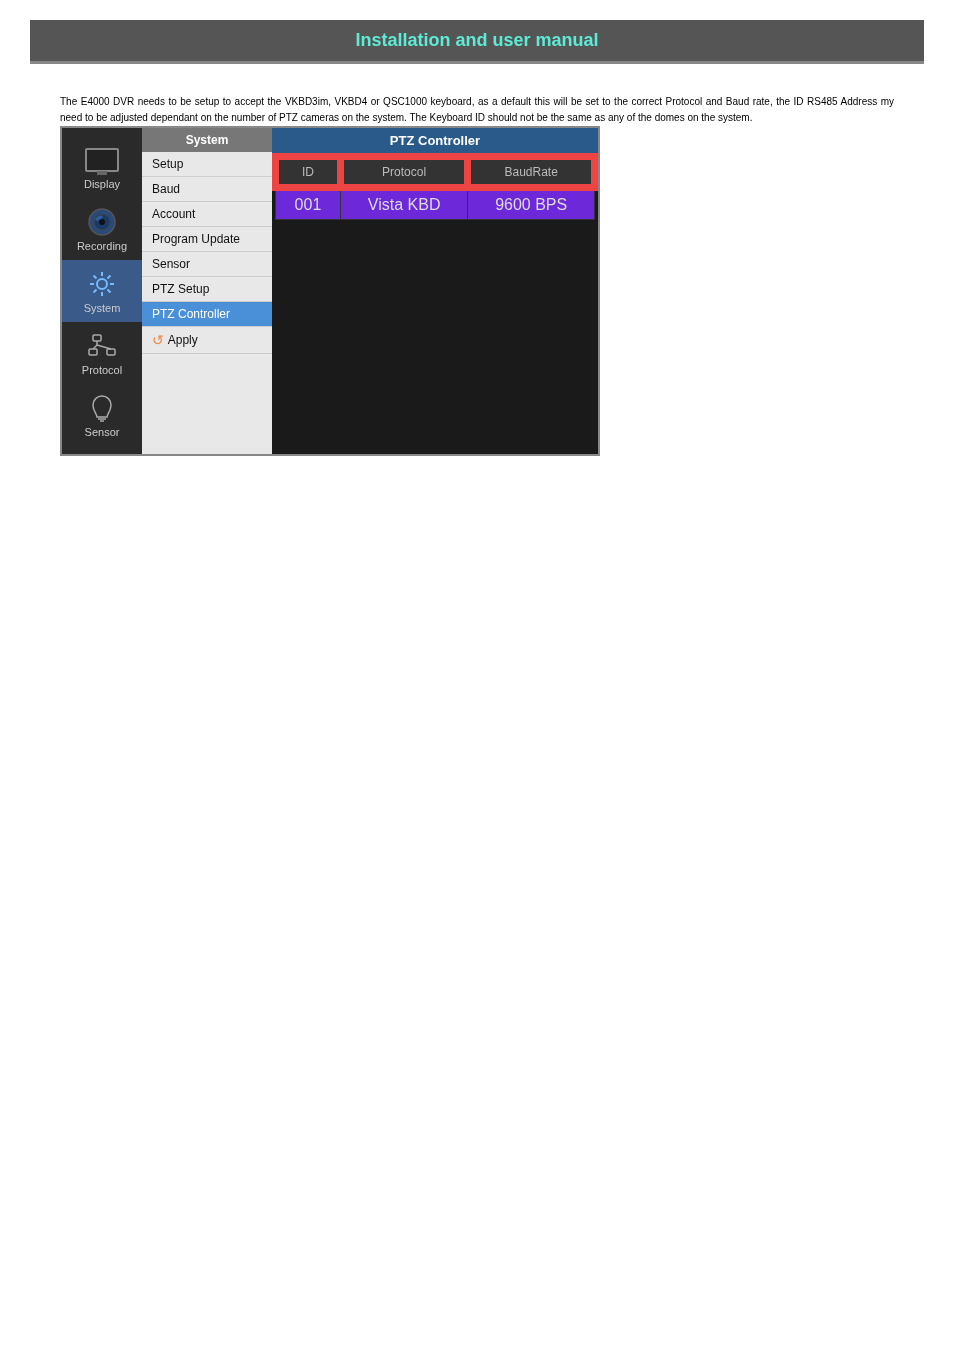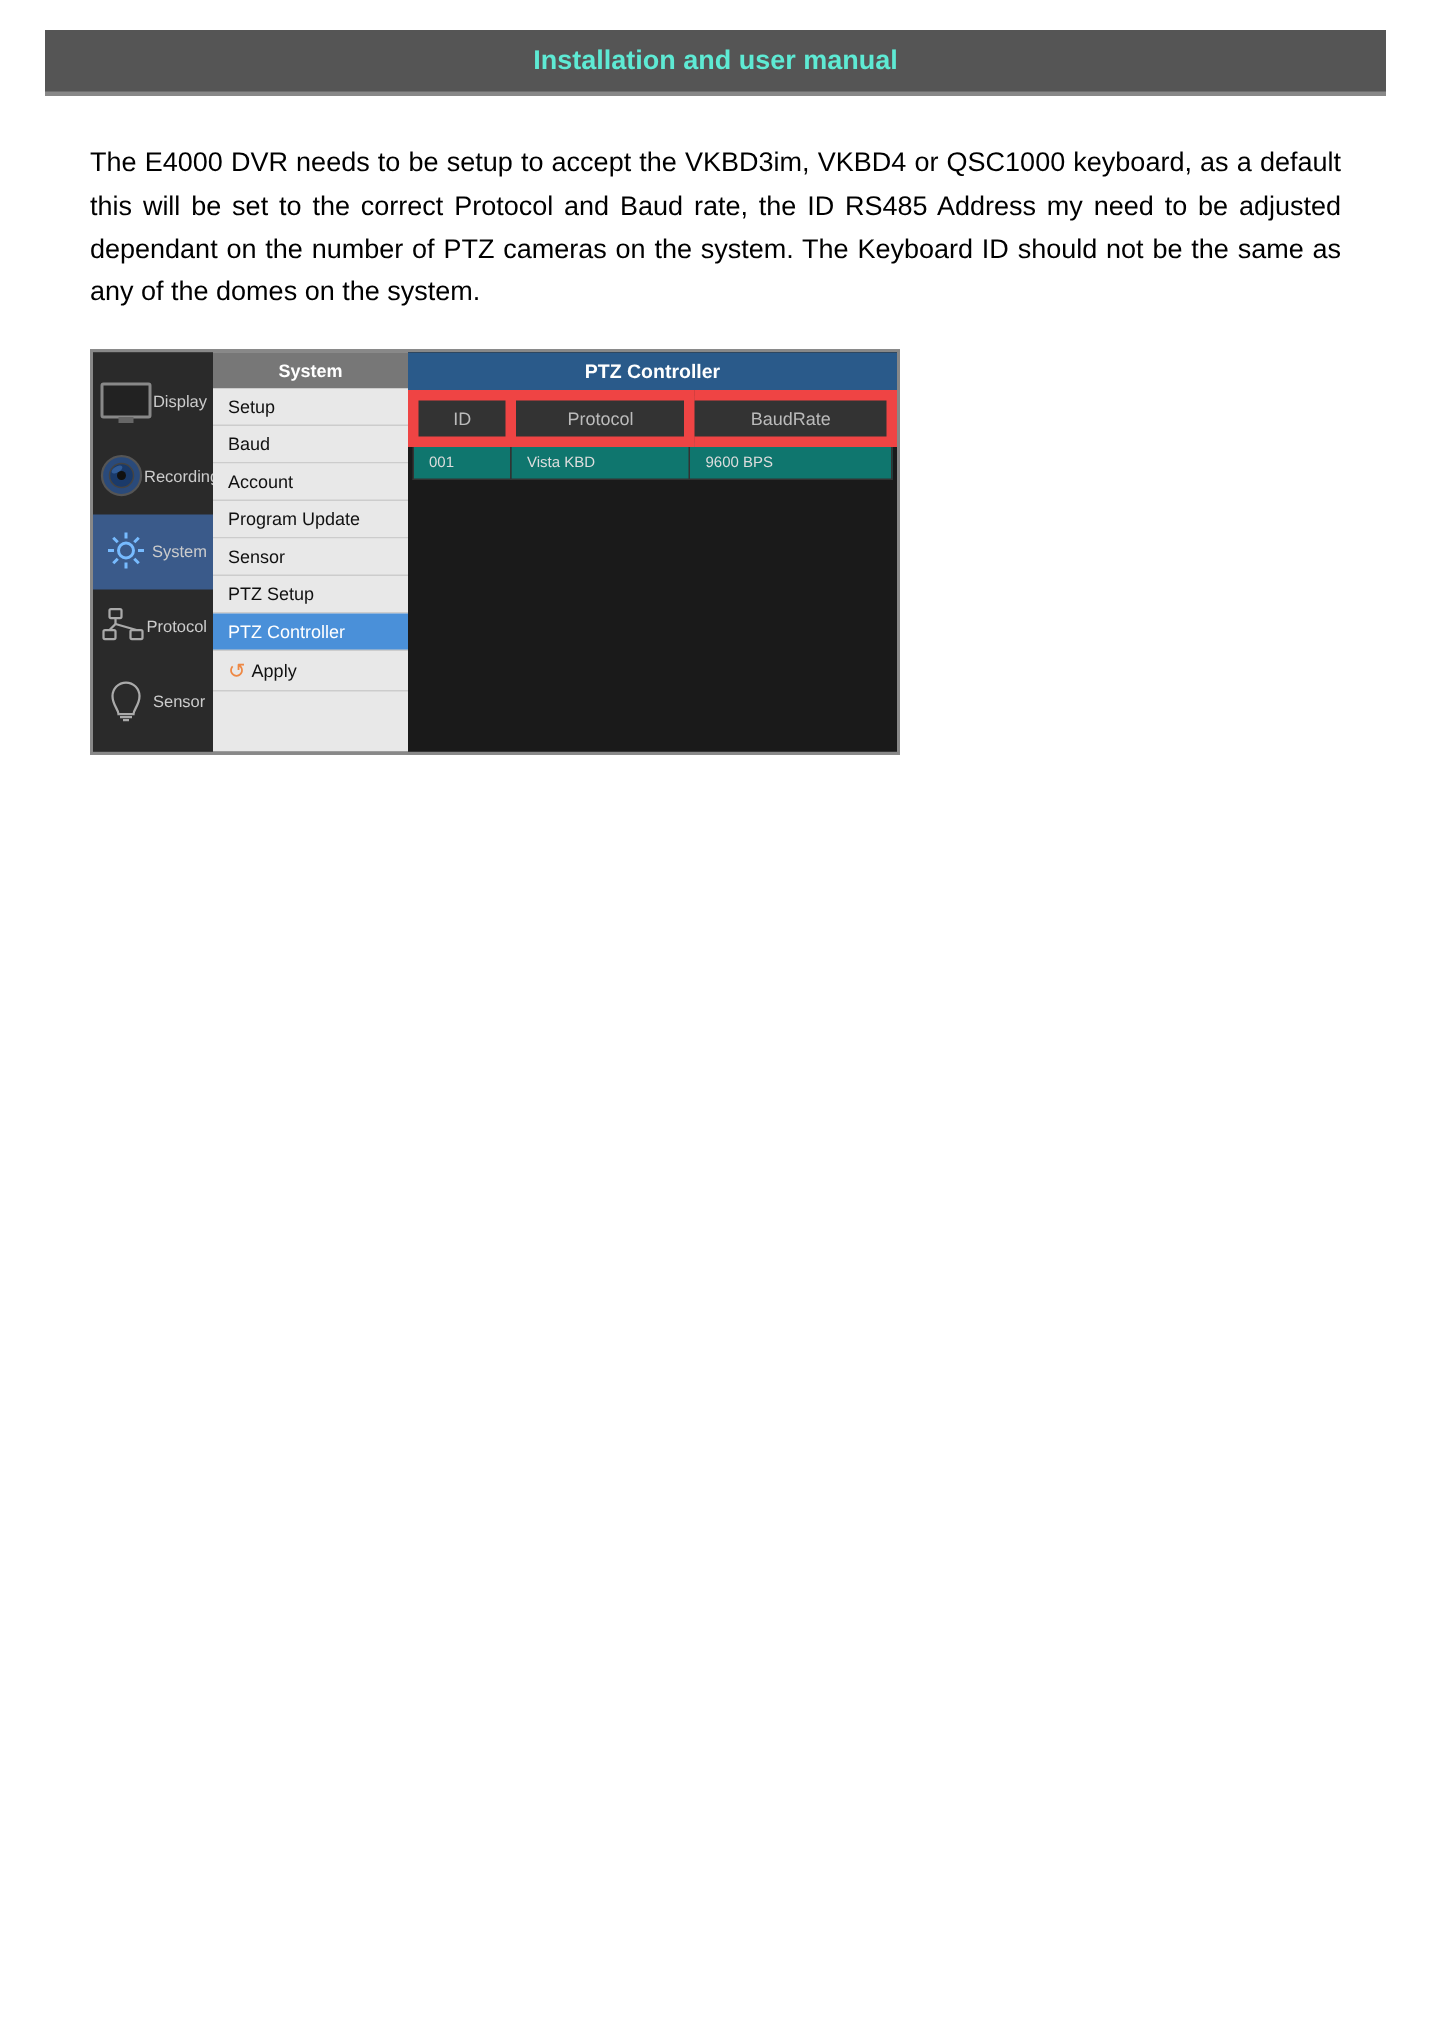--- a/index.html
+++ b/index.html
@@ -28,24 +28,23 @@
       padding: 30px 60px;
     }
 
     .section-title {
       font-size: 16px;
       font-weight: bold;
       margin-bottom: 14px;
     }
 
     .description {
-      font-size: 18px;
+      font-size: 10px;
       line-height: 1.6;
       text-align: justify;
-      margin-bottom: 24px;
     }
 
     
     .dvr-ui {
       display: flex;
       border: 2px solid #888;
       width: 540px;
       background: #1a1a1a;
       font-size: 12px;
     }
@@ -56,21 +55,21 @@
       background: #2a2a2a;
       display: flex;
       flex-direction: column;
       align-items: center;
       padding: 8px 0;
       gap: 0;
     }
 
     .sidebar-item {
       display: flex;
-      flex-direction: row;
+      flex-direction: column;
       align-items: center;
       width: 100%;
       padding: 8px 4px;
       cursor: pointer;
       color: #ccc;
       font-size: 11px;
       text-align: left;
     }
 
     .sidebar-item.active {
@@ -155,24 +154,25 @@
       background: #333;
       color: #bbb;
       font-size: 12px;
       padding: 5px 10px;
       text-align: center;
       border: 7px solid #ef4444;
       font-weight: normal;
     }
 
     .ptz-table td {
-      background: #0f766e;
+      background: #6d28d9;
       color: #ddd;
-      font-size: 10px;
-      padding: 5px 10px;
+      font-size: 16px;
+      padding: 5px 10px;
+      text-align: center;
       border: 1px solid #333;
     }
   </style>
 </head>
 <body>
 
 <div class="page-header">Installation and user manual</div>
 
 <div class="content">
 

